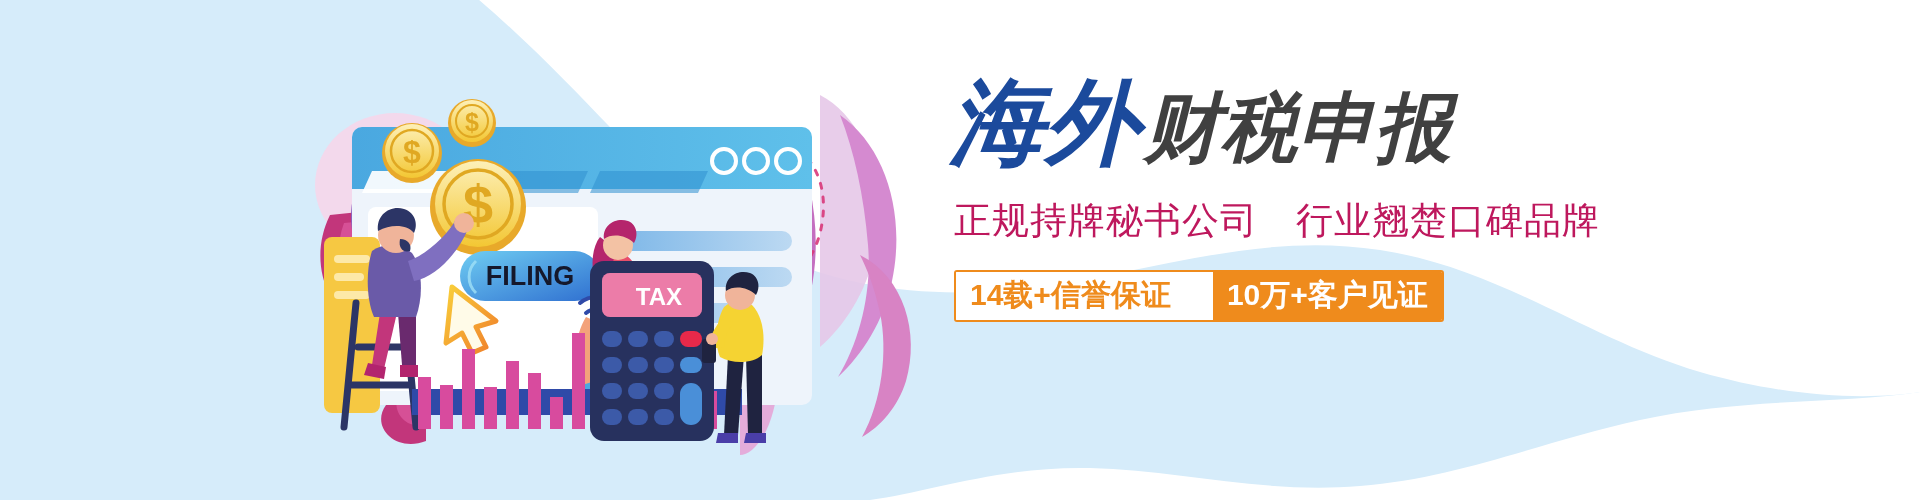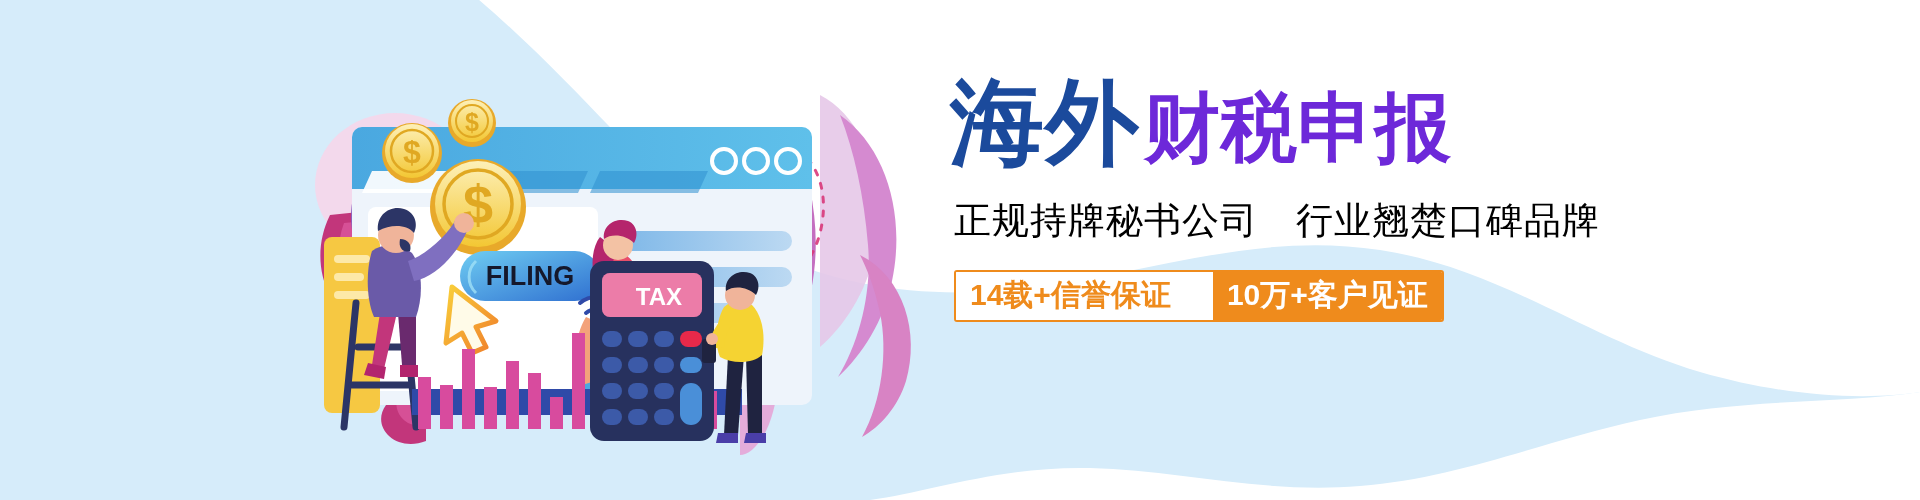--- a/index.html
+++ b/index.html
@@ -41,40 +41,41 @@
     width: 700px;
   }
 
   .headline {
     display: flex;
     align-items: flex-end;
     line-height: 1;
     white-space: nowrap;
     color: #1b4a9c;
     margin: 0;
+    font-style: italic;
   }
   .headline .h-big {
     font-size: 94px;
     font-weight: bold;
     letter-spacing: 1px;
     color: #1b4a9c;
   }
   .headline .h-small {
     font-size: 76px;
     font-weight: bold;
     letter-spacing: 1px;
-    color: #6d28d9;
+    color: #404040;
     padding-bottom: 4px;
     margin-left: 4px;
   }
 
   .subtitle {
     margin: 26px 0 0 4px;
     font-size: 37px;
-    color: #000000;
+    color: #be185d;
     letter-spacing: 1px;
     white-space: nowrap;
     font-weight: normal;
   }
 
   .badges {
     margin: 24px 0 0 4px;
     display: flex;
     align-items: center;
     width: fit-content;

